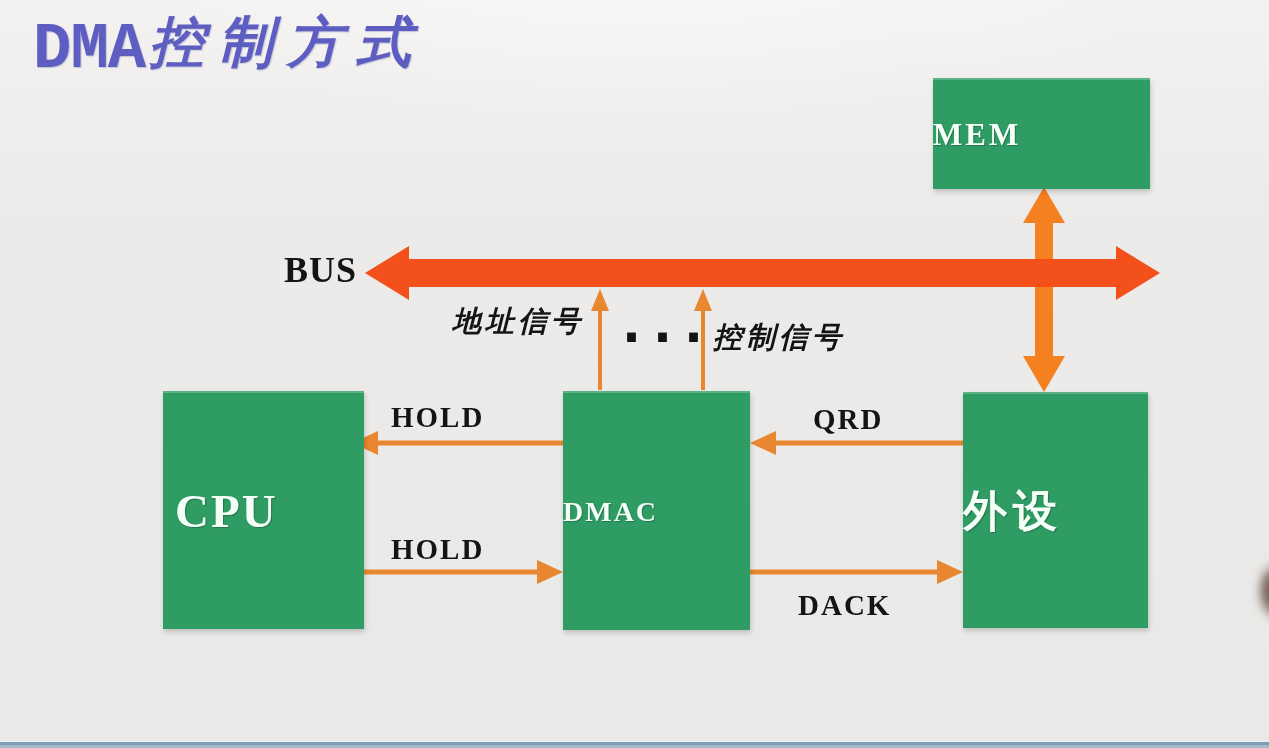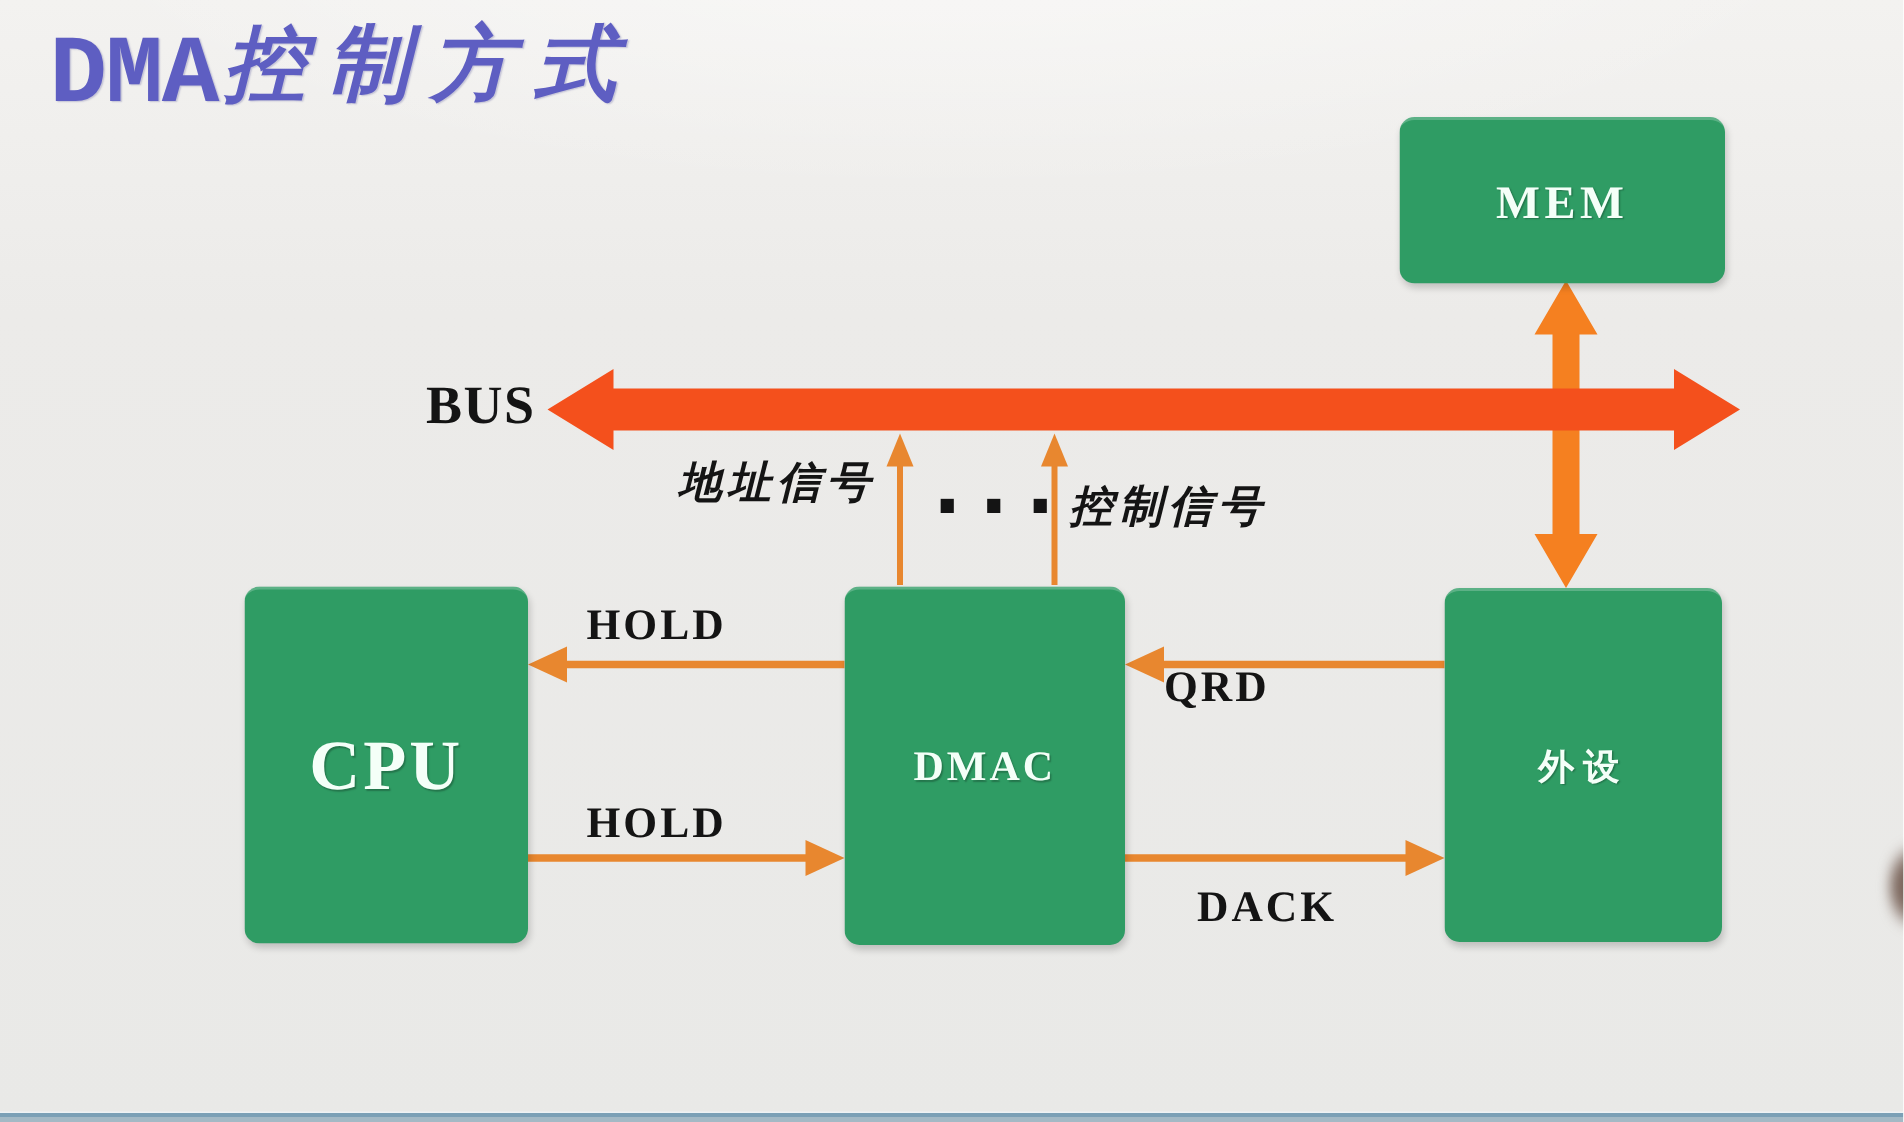--- a/index.html
+++ b/index.html
@@ -39,44 +39,43 @@
     margin-left: 4px;
     vertical-align: 6px;
   }
   
   .box {
     position: absolute;
     background: #2f9c64;
     border-top: 2px solid rgba(255,255,255,0.22);
     box-shadow: 1px 3px 5px rgba(0,0,0,0.18);
     display: flex; flex-direction: column;
-    align-items: center; justify-content: center;
+    align-items: flex-start; justify-content: center;
     color: #f4fff8;
     font-weight: bold;
     text-shadow: 1px 1px 1px rgba(0,0,0,0.25);
-    border-radius: 10px;
   }
   .box-mem  { left: 933px; top: 78px;  width: 217px; height: 109px; font-size: 31px; letter-spacing: 3px; }
-  .box-cpu  { left: 163px; top: 391px; width: 189px; height: 236px; font-size: 47px; letter-spacing: 2px; }
+  .box-cpu  { left: 163px; top: 391px; width: 189px; height: 236px; font-size: 47px; letter-spacing: 2px; padding-left: 12px; }
   .box-dmac { left: 563px; top: 391px; width: 187px; height: 237px; font-size: 28px; letter-spacing: 2px; }
-  .box-per  { left: 963px; top: 392px; width: 185px; height: 234px; font-size: 24px; line-height: 48px; letter-spacing: 6px;
+  .box-per  { left: 963px; top: 392px; width: 185px; height: 234px; font-size: 44px; line-height: 48px; letter-spacing: 6px;
               font-family: "DejaVu Sans", sans-serif; font-weight: 700; }
   
   .arrows { position: absolute; left: 0; top: 0; }
   
   .lbl {
     position: absolute;
     color: #141414;
     font-weight: bold;
     white-space: nowrap;
   }
   .lbl-bus  { left: 284px; top: 249px; font-size: 36px; letter-spacing: 1px; }
   .lbl-hold { left: 391px; top: 401px; font-size: 29px; letter-spacing: 2px; }
   .lbl-hlda { left: 391px; top: 533px; font-size: 29px; letter-spacing: 2px; }
-  .lbl-qrd  { left: 776px; top: 403px; font-size: 29px; letter-spacing: 2px; margin-top: 39px; }
+  .lbl-qrd  { left: 813px; top: 403px; font-size: 29px; letter-spacing: 2px; }
   .lbl-dack { left: 798px; top: 589px; font-size: 29px; letter-spacing: 2px; }
   .lbl-cn {
     font-family: "DejaVu Sans", sans-serif;
     font-style: italic;
     font-size: 29px;
     letter-spacing: 4px;
   }
   .lbl-addr { left: 452px; top: 302px; }
   .lbl-ctrl { left: 713px; top: 318px; }
   .lbl-dots {

